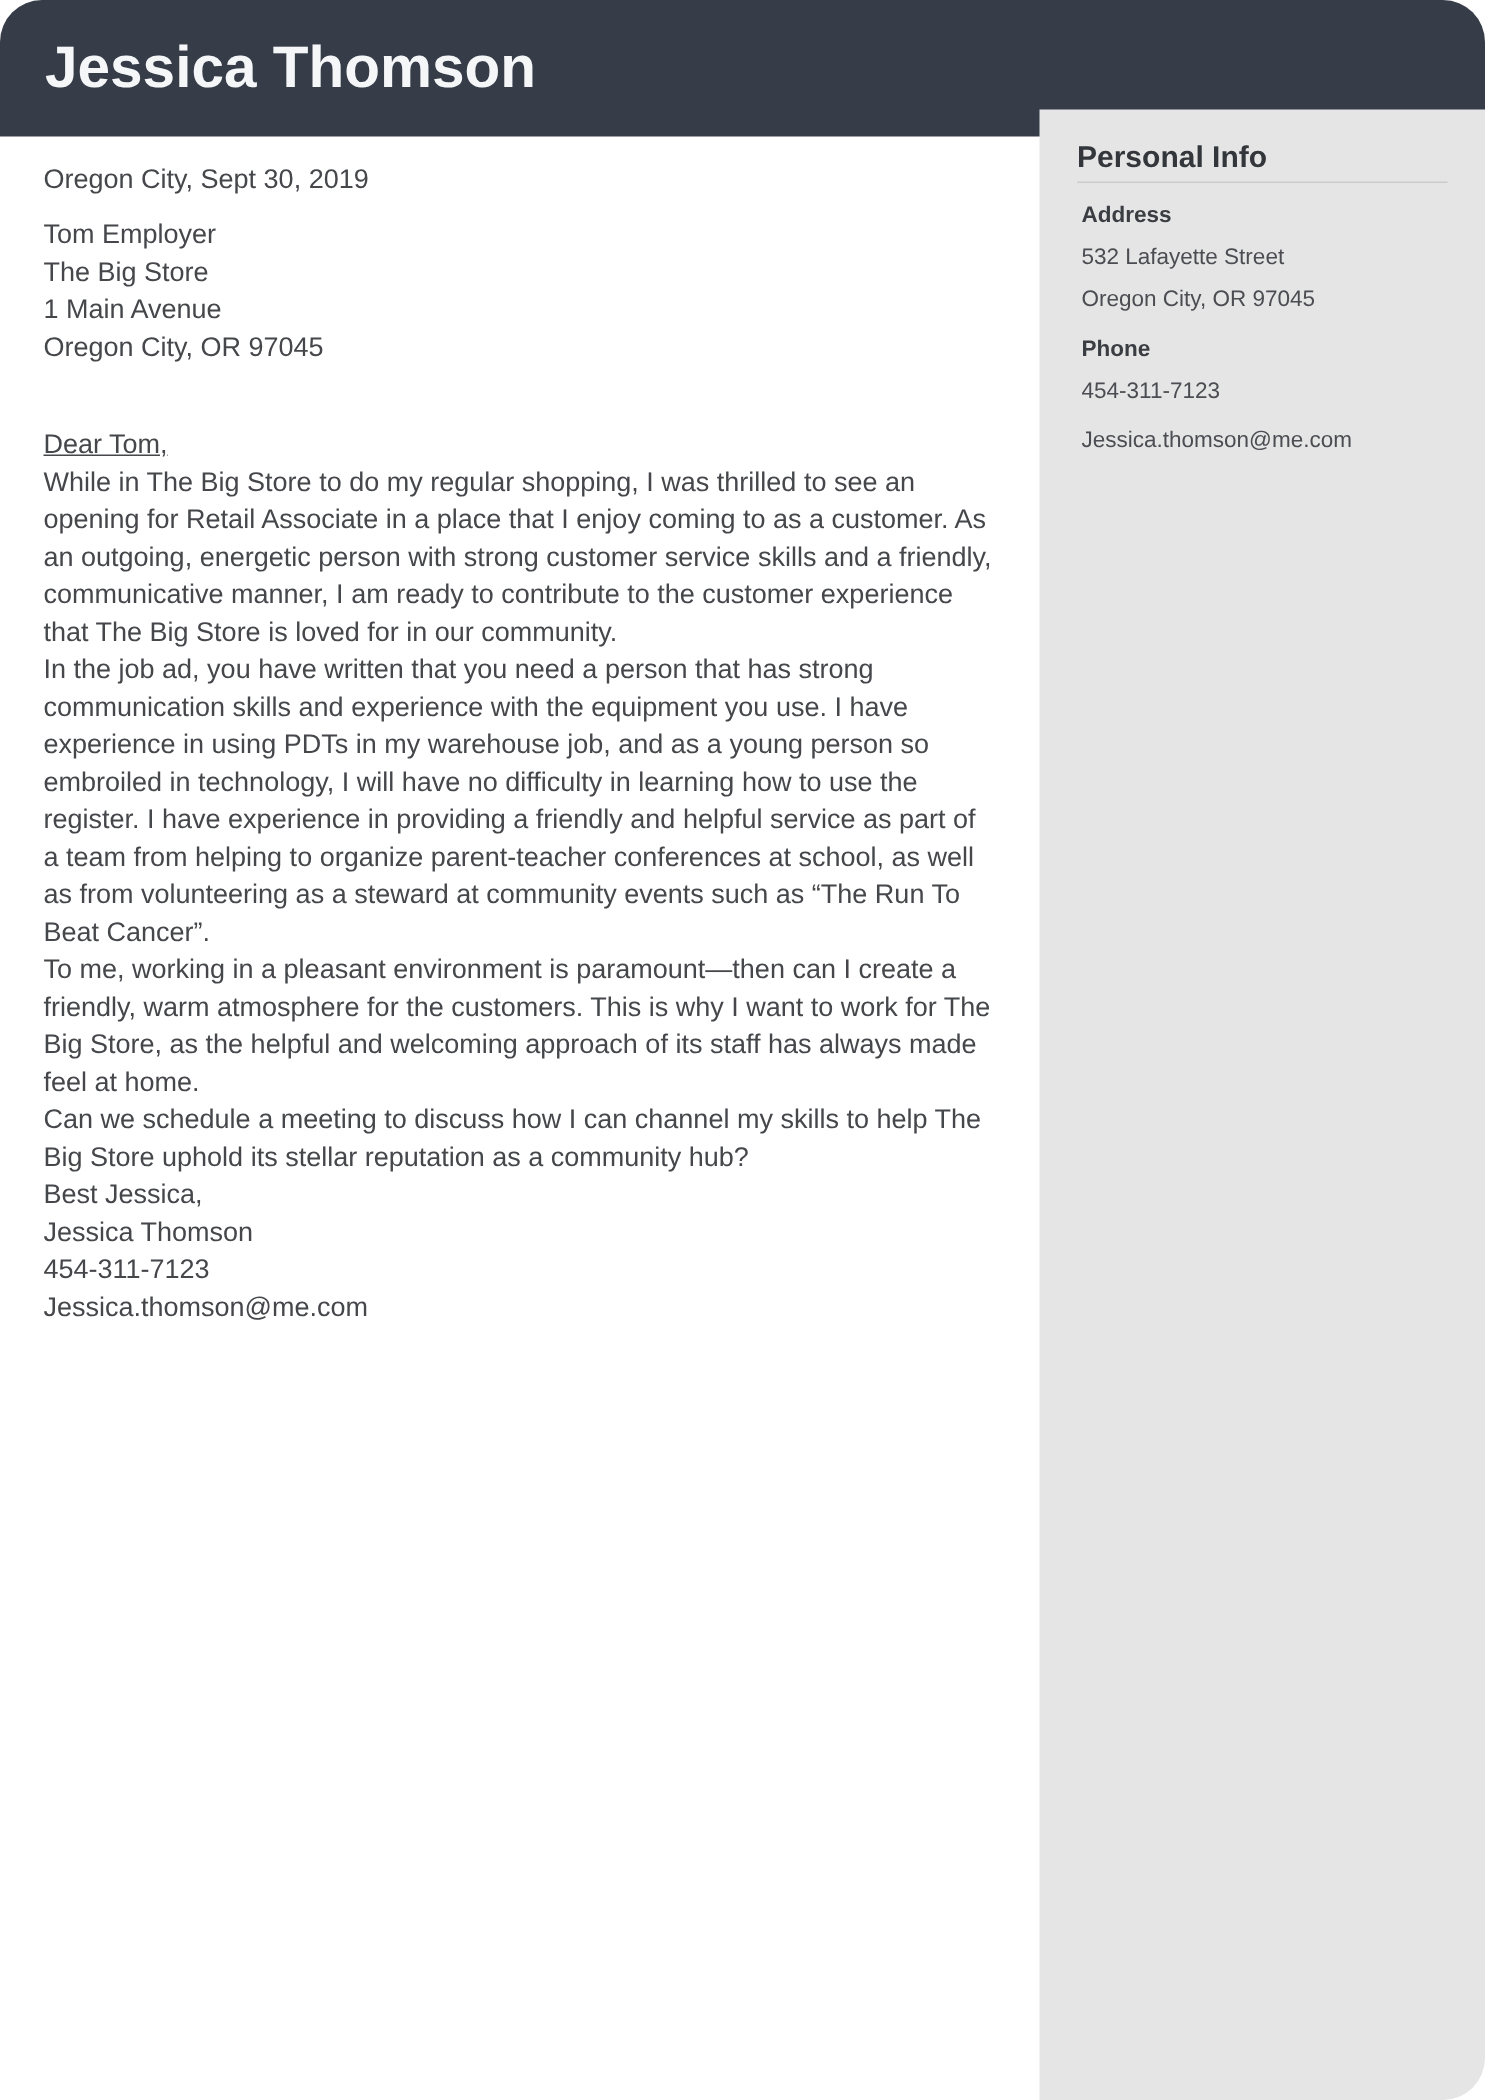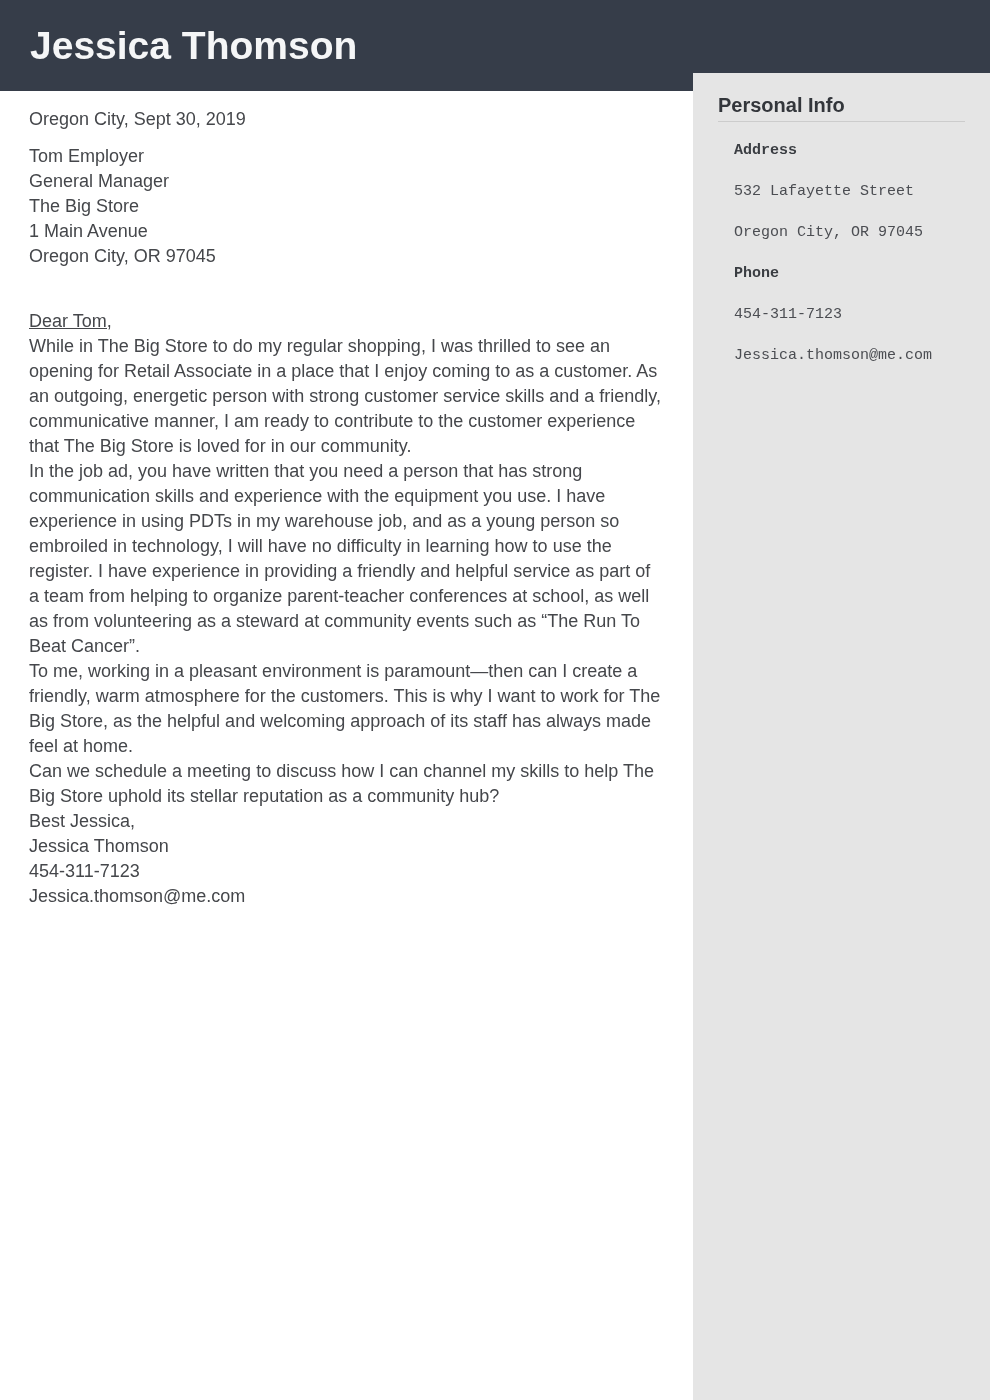--- a/index.html
+++ b/index.html
@@ -7,20 +7,21 @@
   body {
     width: 990px; height: 1400px;
     background: #ffffff;
     font-family: "Liberation Sans", sans-serif;
   }
   .page {
     position: relative;
     width: 990px; height: 1400px;
     background: #ffffff;
     overflow: hidden;
+    border-radius: 28px;
   }
   
   .header {
     position: absolute; top: 0; left: 0;
     width: 990px; height: 91px;
     background: #363d49;
     display: flex; align-items: center;
     padding: 0 30px;
   }
   .header h1 {
@@ -61,24 +62,23 @@
     font-weight: bold;
     color: #33363b;
   }
   .sidebar .divider {
     border: none;
     border-top: 1px solid #cccccc;
     margin: 0 0 9px 0;
   }
   .sidebar .group { margin-bottom: 8px; }
   .sidebar p {
-    margin: 16px;
+    margin: 3px;
     font-size: 15px;
     line-height: 25px;
-    font-family: Liberation Mono, monospace;
   }
   .sidebar .label {
     font-weight: bold;
     color: #3a3d42;
   }
   .sidebar .value { color: #4b4d52; }
 </style>
 </head>
 <body>
 
@@ -86,21 +86,20 @@
 
   <header class="header">
     <h1>Jessica Thomson</h1>
   </header>
 
   <main class="letter">
     <p class="date-line">Oregon City, Sept 30, 2019</p>
 
     <div class="recipient">
       <p>Tom Employer</p>
-      <p>General Manager</p>
       <p>The Big Store</p>
       <p>1 Main Avenue</p>
       <p>Oregon City, OR 97045</p>
     </div>
 
     <p class="salutation">Dear Tom,</p>
 
     <p class="para">While in The Big Store to do my regular shopping, I was thrilled to see an opening for Retail Associate in a place that I enjoy coming to as a customer. As an outgoing, energetic person with strong customer service skills and a friendly, communicative manner, I am ready to contribute to the customer experience that The Big Store is loved for in our community.</p>
     <p class="para">In the job ad, you have written that you need a person that has strong communication skills and experience with the equipment you use. I have experience in using PDTs in my warehouse job, and as a young person so embroiled in technology, I will have no difficulty in learning how to use the register. I have experience in providing a friendly and helpful service as part of a team from helping to organize parent-teacher conferences at school, as well as from volunteering as a steward at community events such as “The Run To Beat Cancer”.</p>
     <p class="para">To me, working in a pleasant environment is paramount—then can I create a friendly, warm atmosphere for the customers. This is why I want to work for The Big Store, as the helpful and welcoming approach of its staff has always made feel at home.</p>

